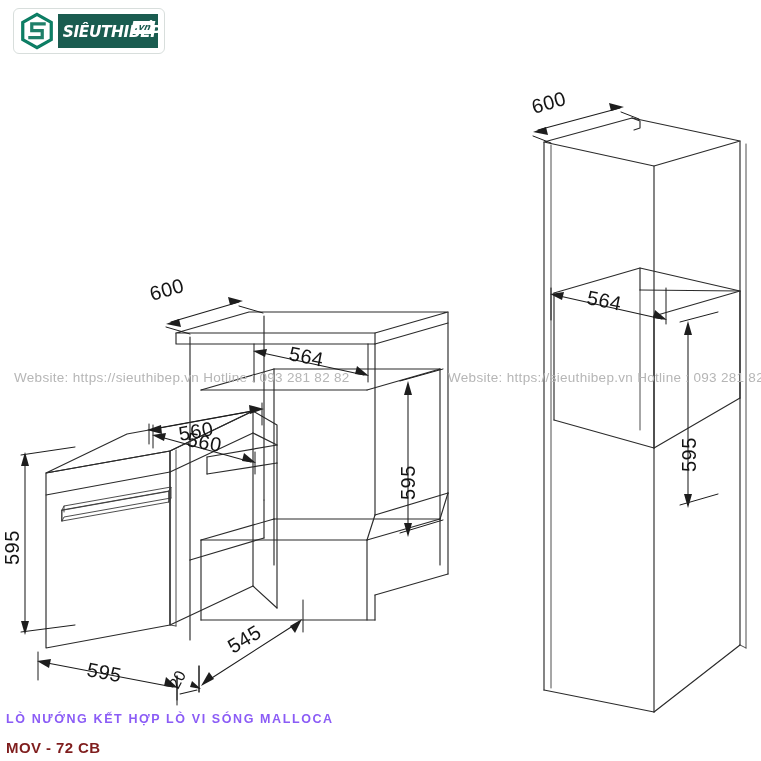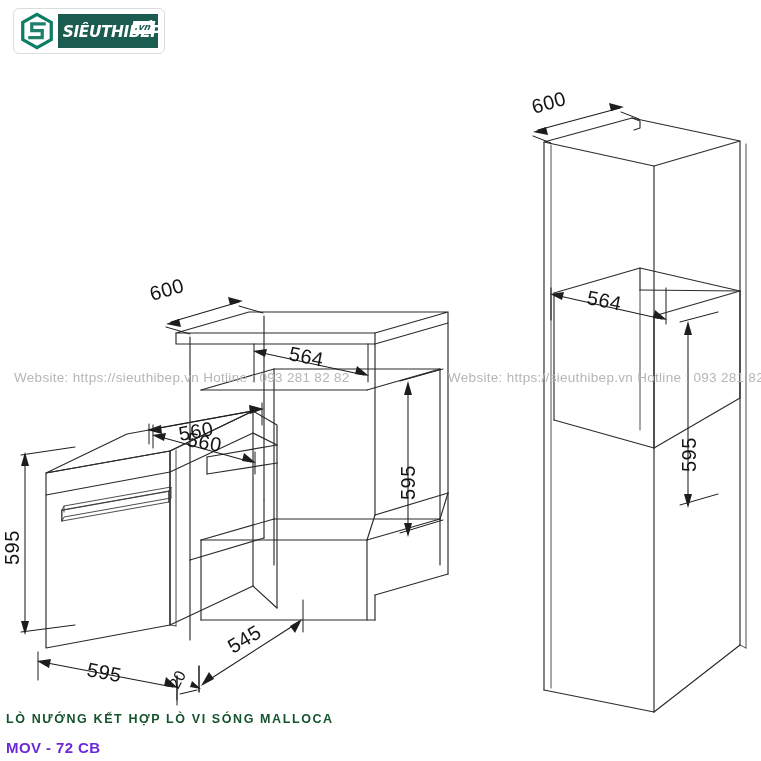--- a/index.html
+++ b/index.html
@@ -135,30 +135,30 @@
     position: absolute;
     left: 6px;
     top: 712px;
     width: 600px;
   }
   #caption-title {
     font-family: "Liberation Sans", sans-serif;
     font-weight: 700;
     font-size: 12.5px;
     letter-spacing: 1.6px;
-    color: #14532d;
+    color: #8b5cf6;
     white-space: nowrap;
   }
   #caption-model {
     margin-top: 13px;
     font-family: "Liberation Sans", sans-serif;
     font-weight: 700;
     font-size: 15px;
     letter-spacing: 0.4px;
-    color: #6d28d9;
+    color: #7f1d1d;
   }
 </style>
 </head>
 <body>
 
 <div id="page">
 
   <div id="logo">
     <svg id="logo-mark" viewBox="0 0 40 40">
       <path d="M20 2.5 L35 11 L35 29 L20 37.5 L5 29 L5 11 Z" fill="none" stroke="#0c7a62" stroke-width="3.4"></path>

